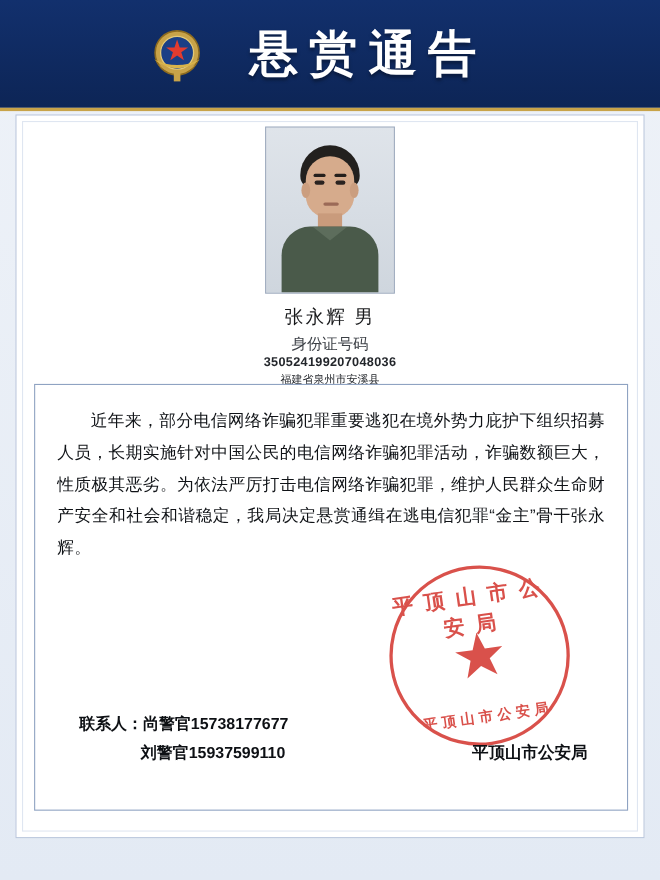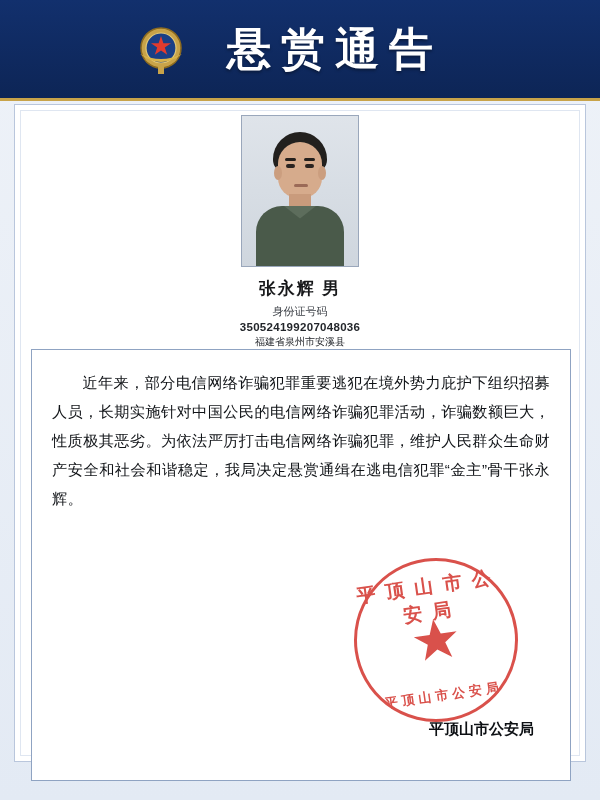--- a/index.html
+++ b/index.html
@@ -165,48 +165,48 @@
     top: 90px;
     width: 32px;
     height: 18px;
     background: #5d6d5c;
     transform: rotate(0deg);
     clip-path: polygon(0 0, 100% 0, 50% 70%);
   }
   .name-line {
     margin-top: 10px;
     font-size: 17px;
-    font-weight: bold;
+    font-weight: normal;
     color: #17181a;
     letter-spacing: 2px;
   }
   .id-label {
     margin-top: 4px;
-    font-size: 11px;
+    font-size: 14px;
     color: #3b3f45;
   }
   .id-number {
     margin-top: 2px;
     font-size: 11.5px;
     color: #23262b;
     letter-spacing: 0.3px;
     font-weight: bold;
   }
   .addr1, .addr2 {
     margin-top: 2px;
     font-size: 10px;
     color: #23262b;
   }
   
   .text-panel {
     position: absolute;
     left: 16px;
     top: 244px;
     width: 540px;
-    height: 432px;
+    height: 388px;
     border: 1px solid #8fa3c2;
     box-sizing: border-box;
     background: #ffffff;
     padding: 18px 20px 0 20px;
   }
   .para {
     font-size: 15.2px;
     line-height: 29px;
     color: #101317;
     text-indent: 2em;
@@ -335,20 +335,24 @@
       <div class="stamp">
         <div class="stamp-top-text">平顶山市公安局</div>
         <div class="stamp-star">
           <svg viewBox="0 0 46 46" width="46" height="46">
             <polygon points="23,2 28.6,17.2 44.6,17.2 31.8,26.6 36.8,42 23,32.6 9.2,42 14.2,26.6 1.4,17.2 17.4,17.2" fill="#d3332c"></polygon>
           </svg>
         </div>
         <div class="stamp-bottom-text">平顶山市公安局</div>
       </div>
 
+      <div class="contacts">
+        <div class="c1">联系人：尚警官15738177677</div>
+        <div class="c2">刘警官15937599110</div>
+      </div>
 
       <div class="signature">
         <div>平顶山市公安局</div>
       </div>
     </div>
 
   </div>
 
   <div class="footer-band"></div>
 </div>

